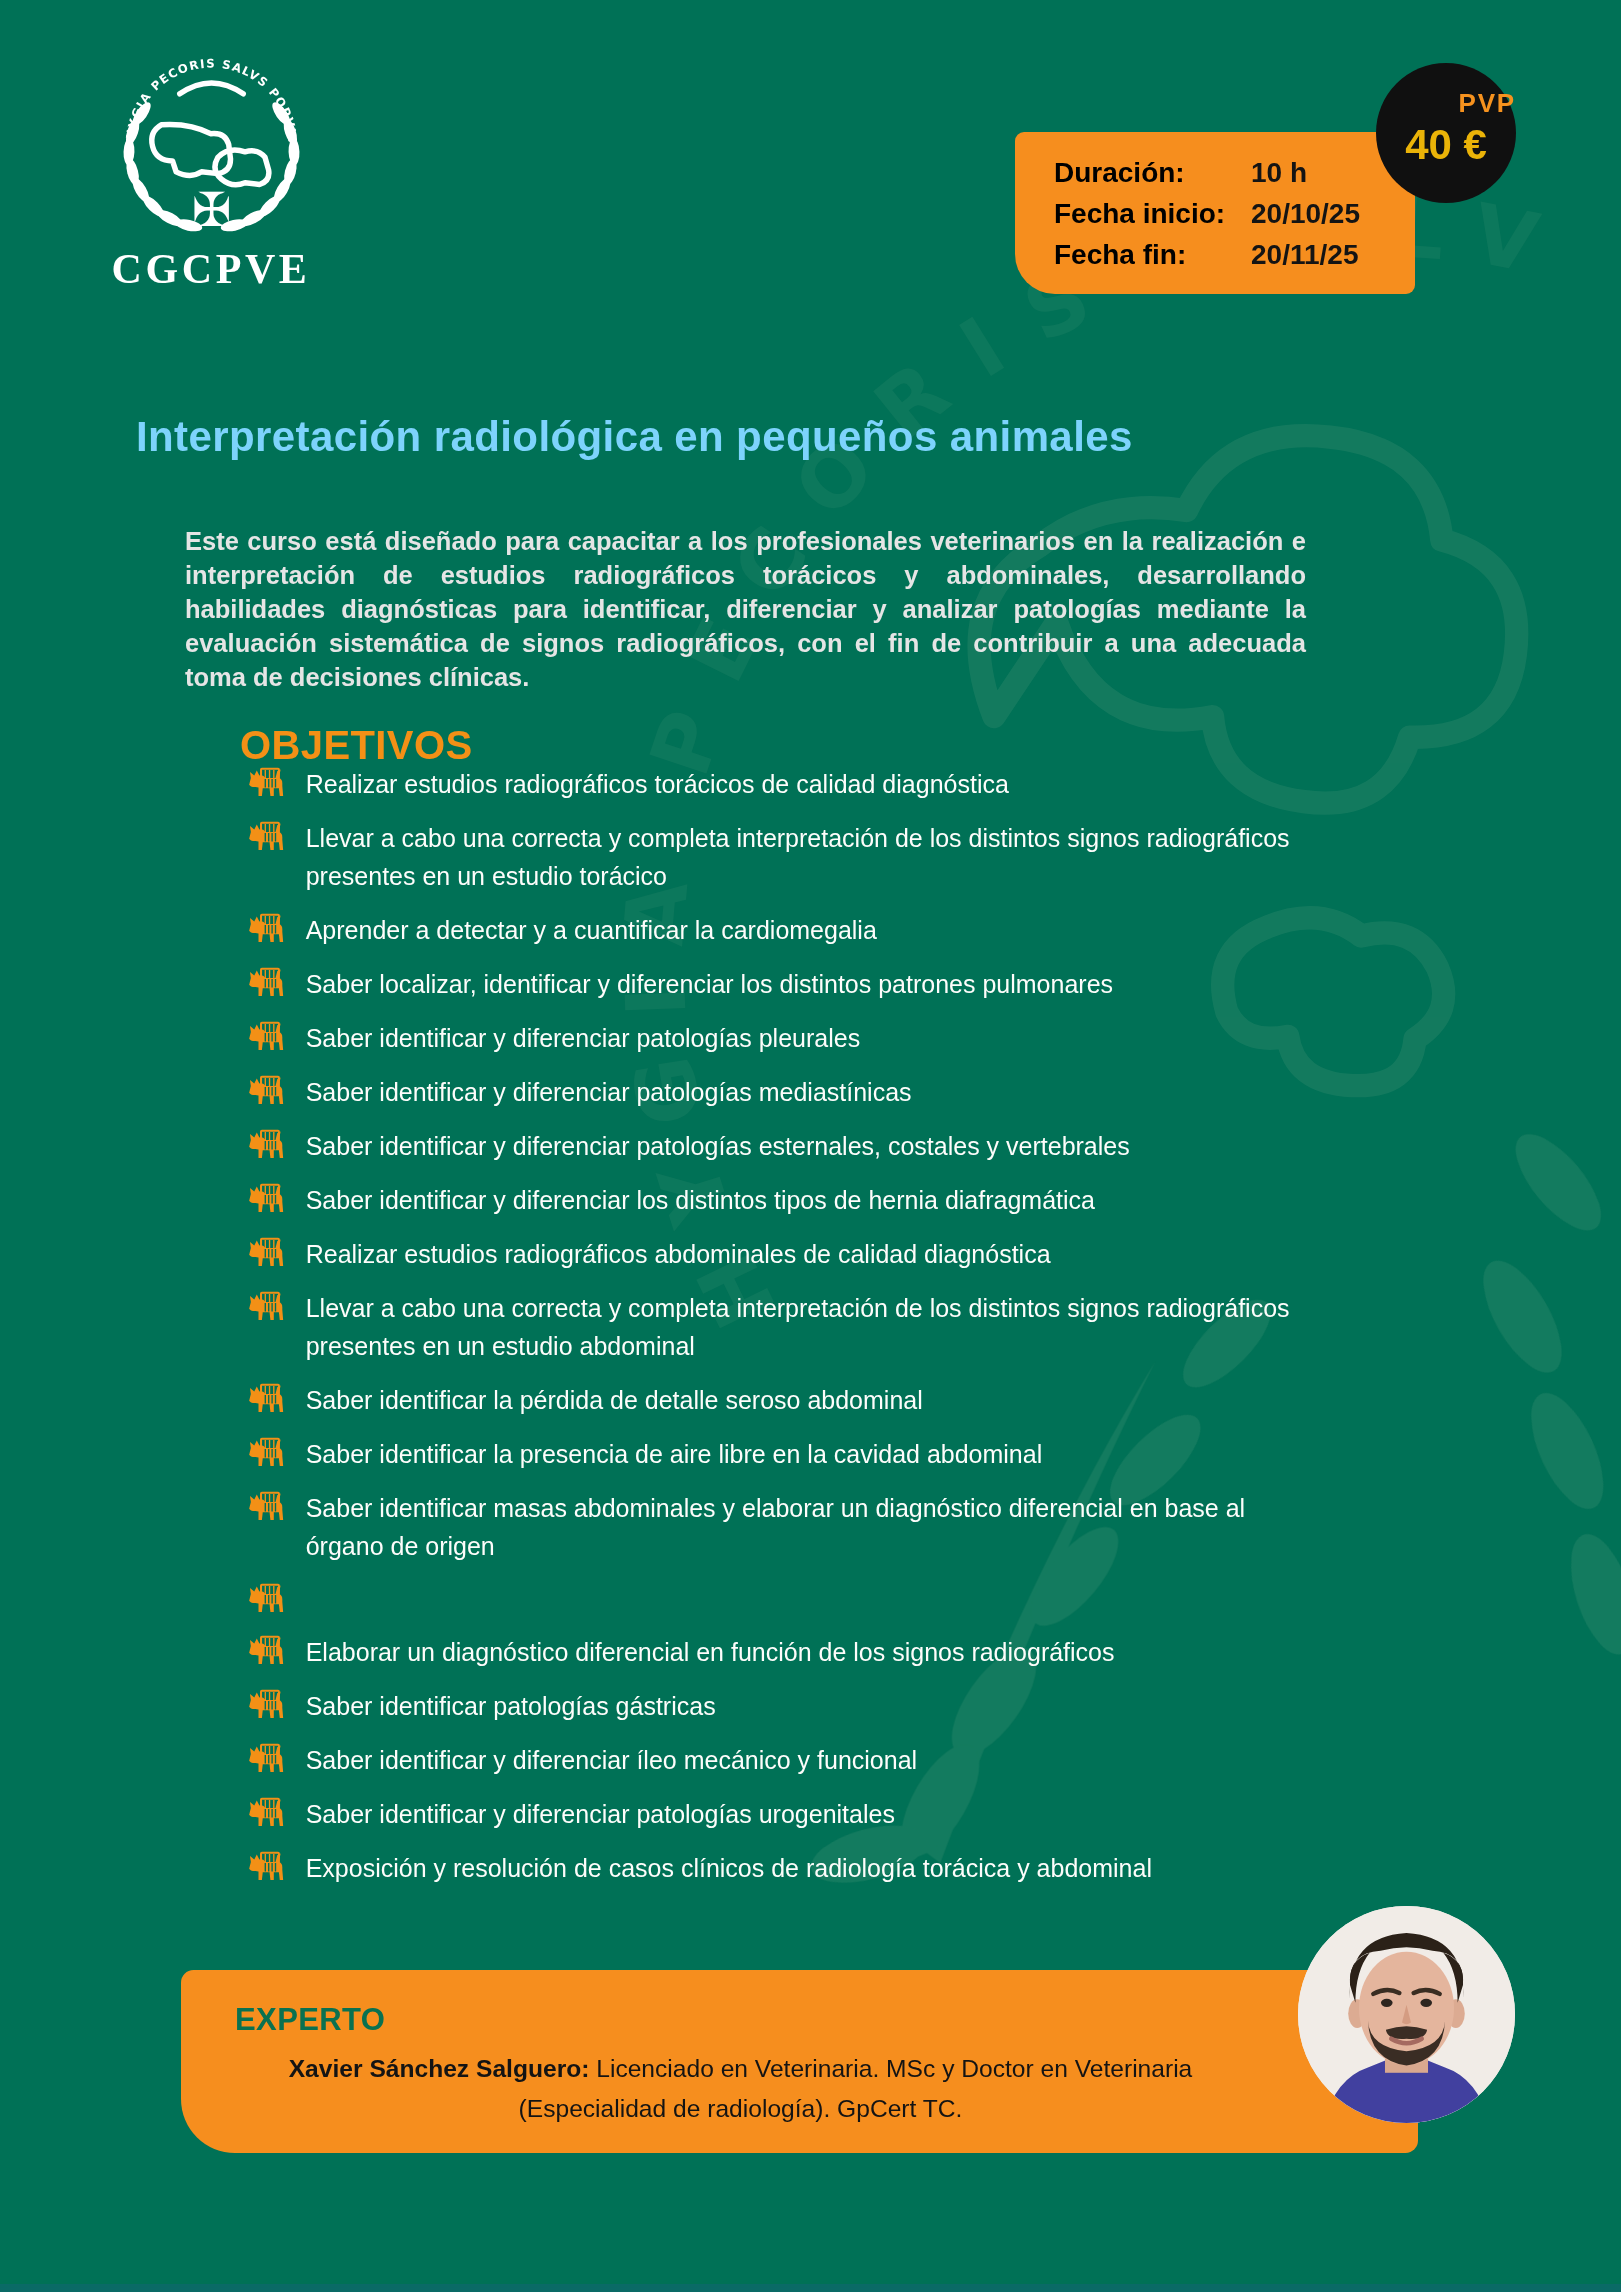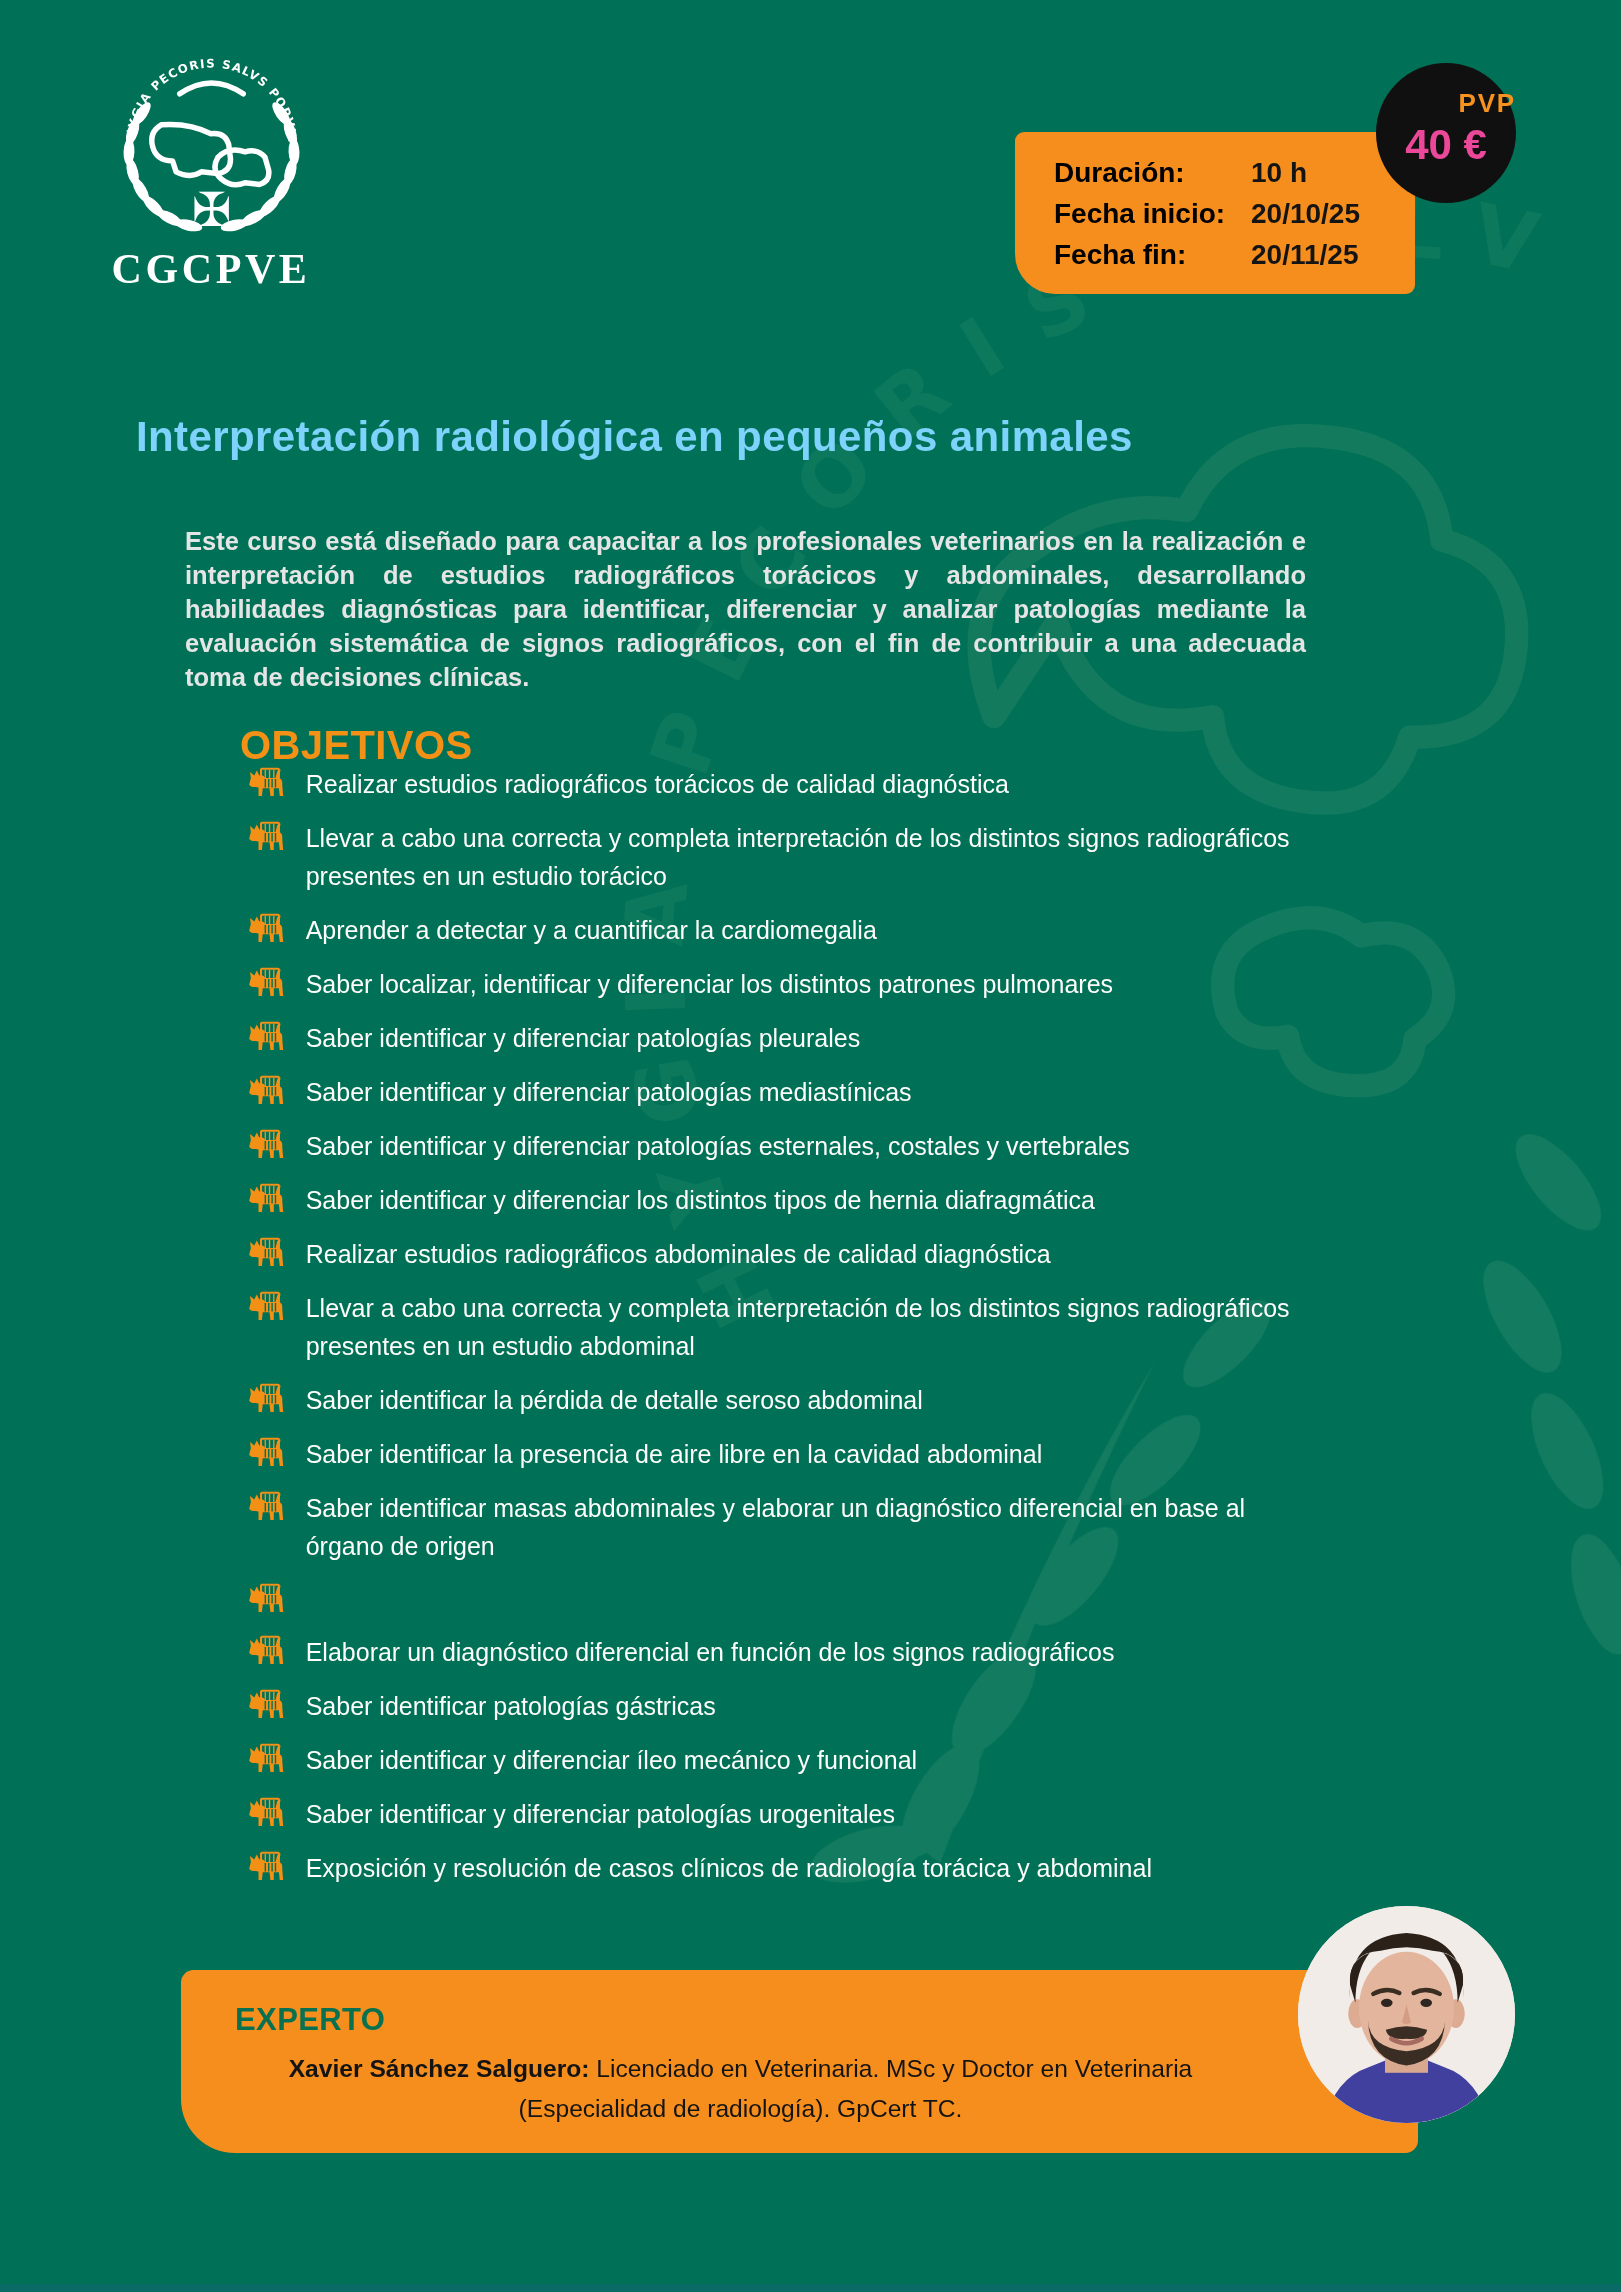--- a/index.html
+++ b/index.html
@@ -27,21 +27,21 @@
   }
   .info-row{display:grid;grid-template-columns:197px auto;line-height:41px;}
   .info-label{color:#000000;font-weight:bold;font-size:28px;}
   .info-value{color:#141414;font-weight:bold;font-size:28px;}
   
   .price-badge{
     position:absolute;left:1376px;top:63px;width:140px;height:140px;border-radius:50%;
     background:#101010;text-align:center;z-index:3;
   }
   .price-label{color:#F6921E;font-size:26px;font-weight:600;letter-spacing:1.8px;margin-top:25px;text-align:right;}
-  .price-value{color:#ec4899;font-size:42px;font-weight:bold;margin-top:1.8px;}
+  .price-value{color:#eab308;font-size:42px;font-weight:bold;margin-top:1.8px;}
   
   .course-title{position:absolute;left:136px;top:385px;font-size:42px;font-weight:bold;color:#7dd3fc;z-index:2;letter-spacing:0.4px;}
   .course-desc{
     position:absolute;left:185px;top:498px;width:1121px;z-index:2;
     font-size:25.5px;line-height:34px;font-weight:bold;color:#e5e5e5;text-align:justify;
   }
   
   .objectives-heading{position:absolute;left:240px;top:690px;font-size:40px;font-weight:bold;color:#F39016;z-index:2;letter-spacing:0.4px;}
   .objectives-list{
     position:absolute;left:248px;top:765px;width:1066px;z-index:2;

